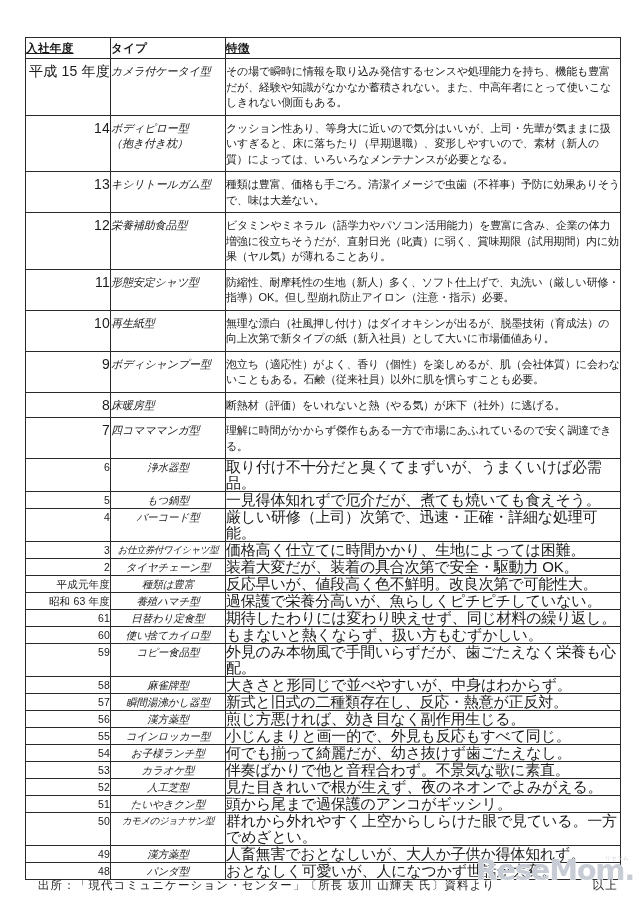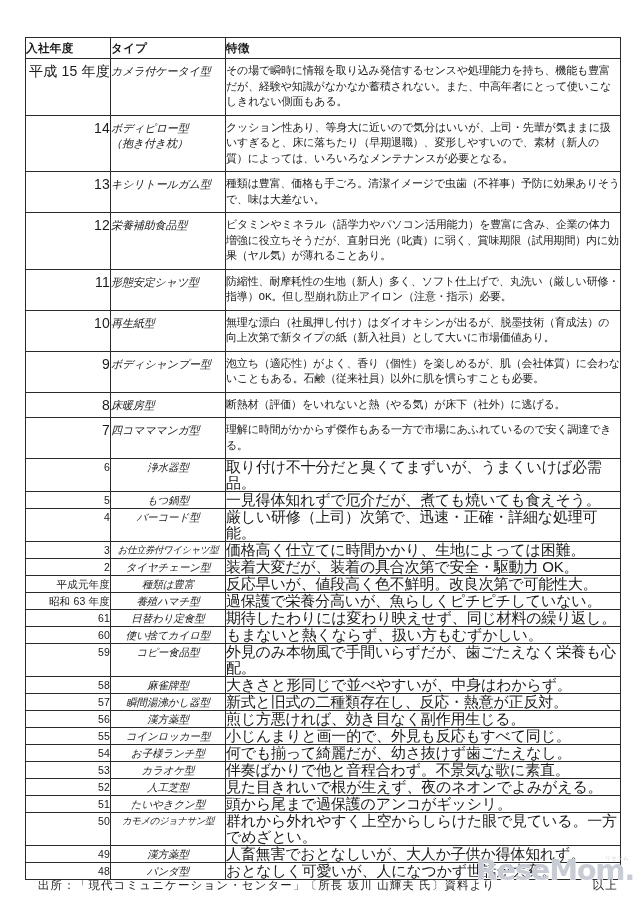--- a/index.html
+++ b/index.html
@@ -52,21 +52,21 @@
 
   
   table.matrix thead th {
     height: 20px;
     font-size: 11.5px;
     line-height: 20px;
     letter-spacing: 0.4px;
     font-weight: bold;
     text-align: left;
   }
-  .th-pad-left   { padding-left: 6px; }
+  .th-pad-left   { padding-left: 6px; text-decoration: underline; }
   .th-pad-left2  { padding-left: 7px; }
 
   
   td.year {
     text-align: right;
     padding-right: 8px;
     font-size: 14px;
     letter-spacing: 0.2px;
     white-space: nowrap;
   }
@@ -78,21 +78,21 @@
   }
   td.feat {
     padding-left: 6px;
     padding-right: 4px;
     font-size: 11px;
     letter-spacing: -0.15px;
   }
 
   
   tr.tall td { padding-top: 5px; padding-bottom: 4px; }
-  tr.tall td.feat  { line-height: 15.5px; font-family: Liberation Mono, monospace; }
+  tr.tall td.feat  { line-height: 15.5px; }
   tr.tall td.year  { line-height: 15.5px; }
   tr.tall td.type  { line-height: 15.5px; }
 
   
   tr.compact td {
     height: 16px;
     line-height: 16px;
     padding-top: 0;
     padding-bottom: 0;
   }

